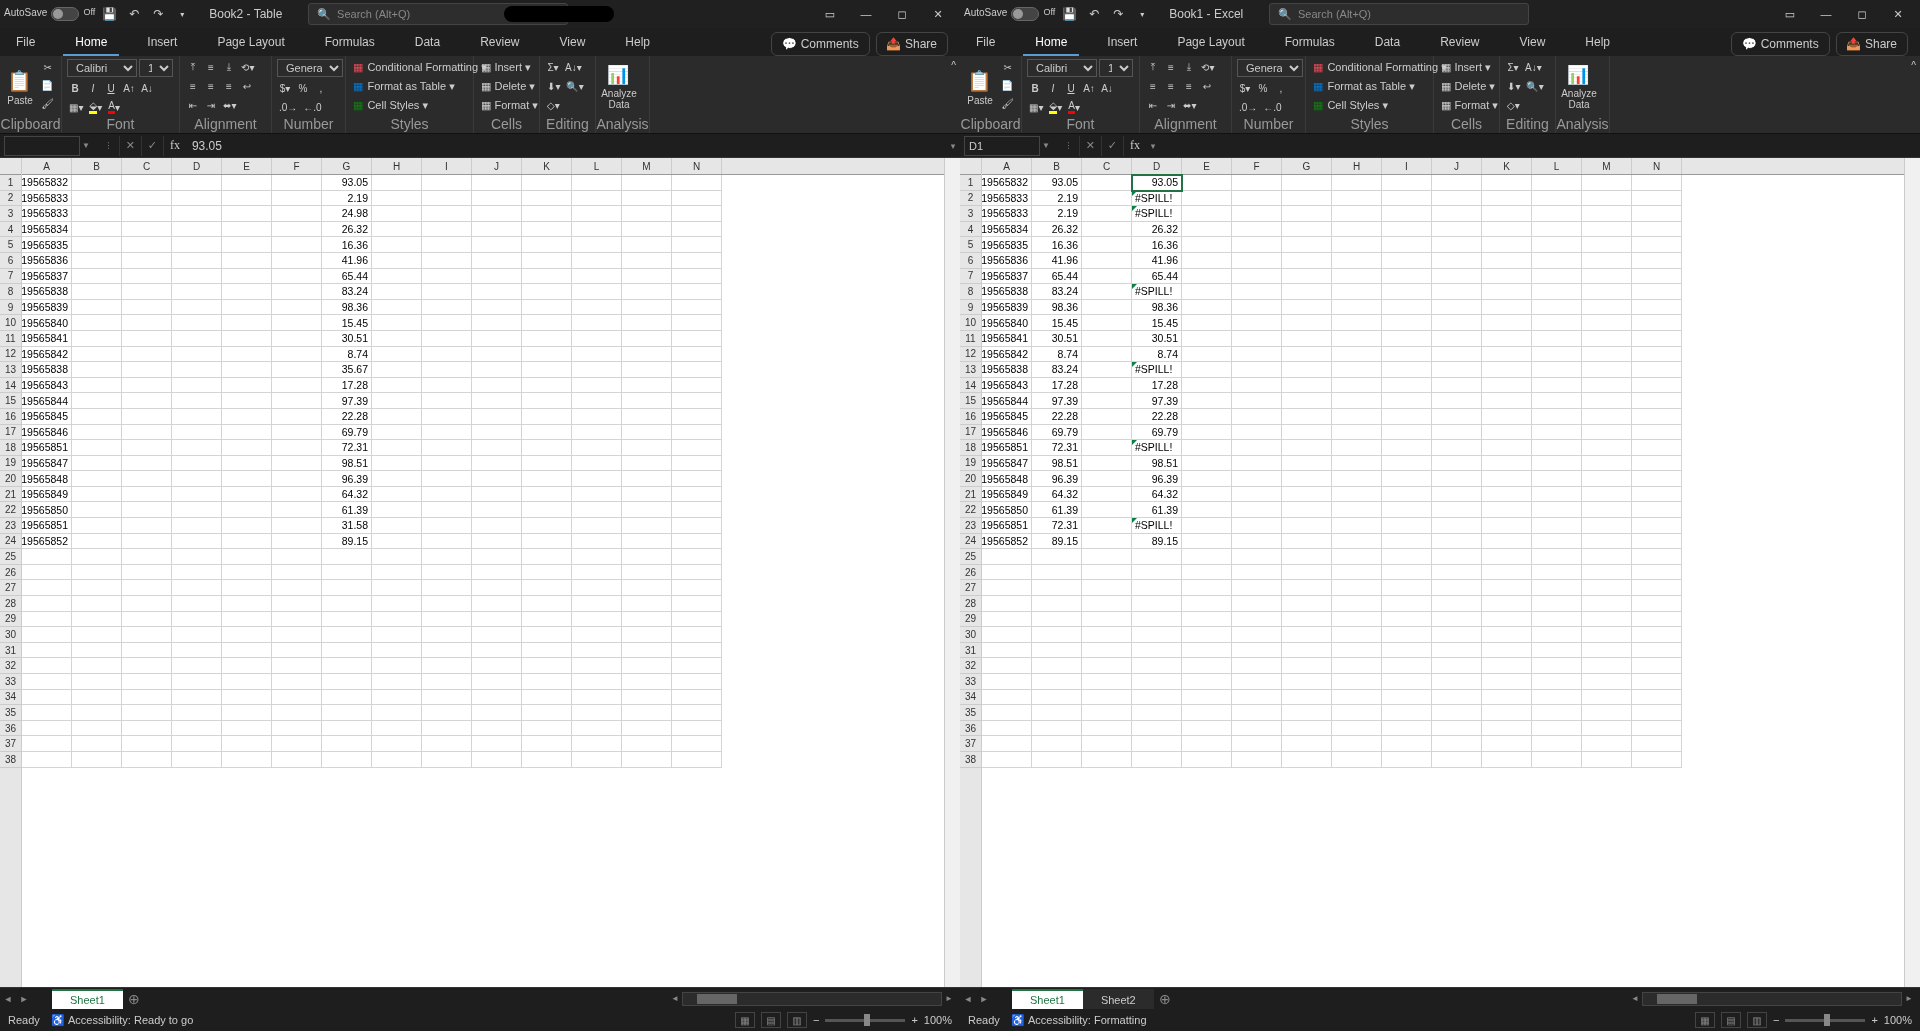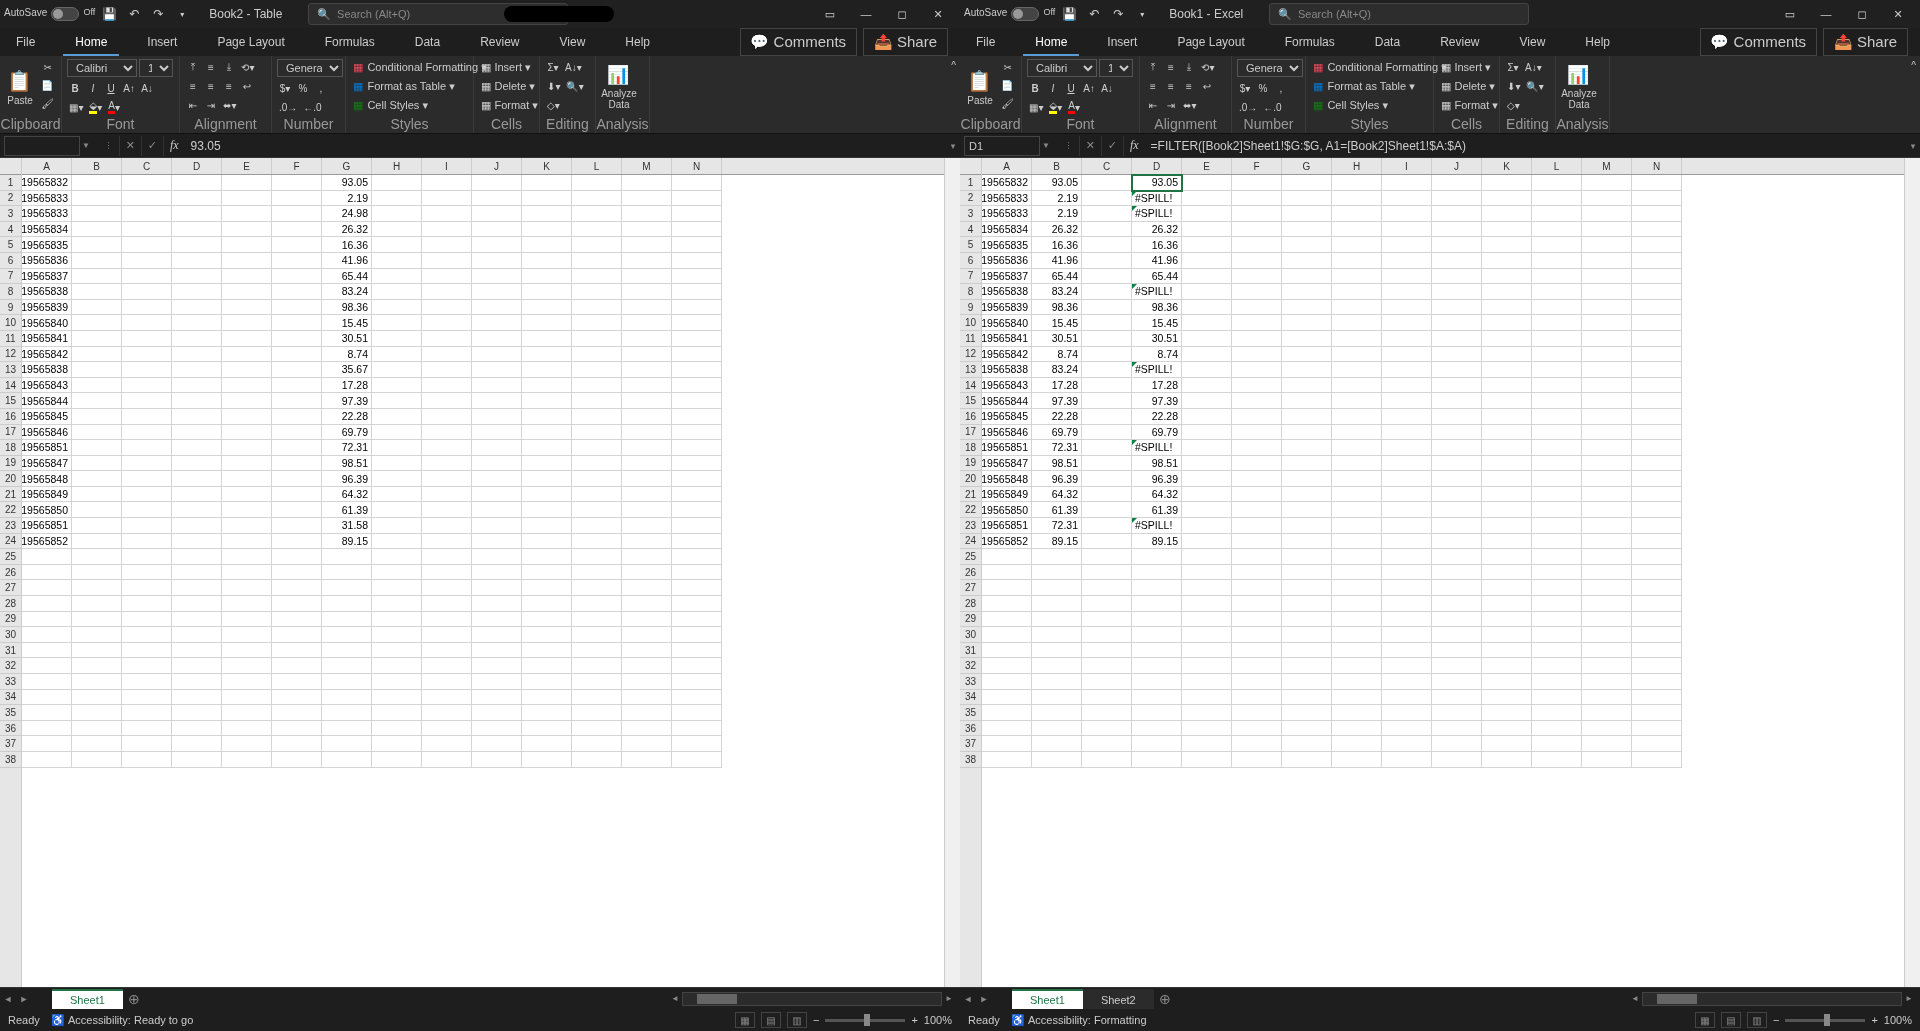--- a/index.html
+++ b/index.html
@@ -13,37 +13,37 @@
 .titlebar-btn{width:18px;height:18px;display:flex;align-items:center;justify-content:center;color:#ccc;font-size:12px;cursor:pointer}
 .doc-title{margin-left:12px;color:#ccc;font-size:12px}
 .search-box{background:#2d2d2d;border:1px solid #444;border-radius:3px;height:22px;width:260px;display:flex;align-items:center;padding:0 8px;gap:6px;color:#888;font-size:11px;margin-left:20px}
 .win-controls{margin-left:auto;display:flex;gap:0}
 .win-btn{width:36px;height:28px;display:flex;align-items:center;justify-content:center;color:#ccc;font-size:11px;cursor:pointer}
 .blackout{position:absolute;background:#000;height:16px;width:110px;top:6px;border-radius:8px}
 .tabs{height:28px;background:#1e1e1e;display:flex;align-items:flex-end;padding:0 4px;gap:16px}
 .tab{padding:5px 12px;font-size:12px;color:#ccc;cursor:pointer;border-bottom:2px solid transparent}
 .tab.active{border-bottom:2px solid #5b9bd5;color:#fff}
 .tab-actions{margin-left:auto;display:flex;gap:6px;padding-right:8px}
-.tab-action{padding:4px 10px;font-size:15px;color:#ccc;border:1px solid #444;border-radius:0;display:flex;align-items:center;gap:4px;cursor:pointer}
+.tab-action{padding:4px 10px;font-size:12px;color:#ccc;border:1px solid #444;border-radius:6px;display:flex;align-items:center;gap:4px;cursor:pointer}
 .ribbon{height:78px;background:#2b2b2b;display:flex;border-bottom:1px solid #111;position:relative}
 .ribbon-group{display:flex;flex-direction:column;padding:3px 5px;border-right:1px solid #3a3a3a;position:relative}
 .ribbon-group-label{position:absolute;bottom:1px;left:0;right:0;text-align:center;font-size:14px;color:#999}
 .ribbon-content{flex:1;display:flex;gap:4px;align-items:flex-start}
 .rb-big-btn{width:36px;height:56px;display:flex;flex-direction:column;align-items:center;justify-content:center;color:#ccc;font-size:10px;gap:2px;cursor:pointer}
 .rb-col{display:flex;flex-direction:column;gap:2px}
 .rb-row{display:flex;gap:2px;align-items:center}
 .rb-btn{min-width:16px;height:16px;display:flex;align-items:center;justify-content:center;color:#ccc;font-size:10px;cursor:pointer;padding:0 2px}
 .rb-select{background:#2b2b2b;border:1px solid #555;color:#ccc;font-size:11px;height:18px;padding:0 4px}
 .rb-menu-item{height:16px;display:flex;align-items:center;color:#ccc;font-size:11px;gap:4px;cursor:pointer;padding:0 2px;white-space:nowrap}
 .collapse-caret{position:absolute;right:4px;top:4px;color:#ccc;font-size:10px;cursor:pointer}
 .namebox-row{height:24px;background:#1e1e1e;display:flex;align-items:center;border-bottom:1px solid #333}
 .namebox{width:76px;background:#1e1e1e;border:1px solid #444;color:#ccc;font-size:11px;padding:2px 4px;height:20px;margin-left:4px}
 .nb-btns{display:flex;gap:0;margin-left:8px}
 .nb-btn{width:22px;height:20px;display:flex;align-items:center;justify-content:center;color:#888;font-size:11px;cursor:pointer;border-right:1px solid #333}
-.fx{font-style:italic;font-family:serif;color:#ccc;font-size:12px;margin:0 6px}
+.fx{font-family:serif;color:#ccc;font-size:12px;margin:0 6px}
 .formula-bar{flex:1;background:#1e1e1e;color:#ccc;font-size:12px;padding:2px 6px;border:none;outline:none;height:20px}
 .expand-fb{width:14px;color:#888;font-size:9px;text-align:center;cursor:pointer}
 .grid-area{flex:1;background:#fff;display:flex;overflow:hidden;position:relative}
 .row-headers{width:22px;background:#e6e6e6;border-right:1px solid #ccc;flex-shrink:0}
 .row-h{height:15.6px;border-bottom:1px solid #ccc;font-size:10px;color:#333;display:flex;align-items:center;justify-content:center}
 .row-h.first{height:17px;background:#e6e6e6;border-bottom:1px solid #999}
 .grid-main{flex:1;overflow:hidden;position:relative}
 .col-headers{height:17px;display:flex;background:#e6e6e6;border-bottom:1px solid #999}
 .col-h{width:50px;border-right:1px solid #ccc;font-size:10px;color:#333;display:flex;align-items:center;justify-content:center;flex-shrink:0}
 .cells{position:relative}
@@ -1136,21 +1136,20 @@
   </div>
   <div class="namebox-row">
     <input class="namebox" value="D1" style="">
     <span style="color:#888;font-size:8px;margin-left:2px">▼</span>
     <div class="nb-btns">
       <div class="nb-btn" style="font-size:8px">⋮</div>
       <div class="nb-btn">✕</div>
       <div class="nb-btn">✓</div>
     </div>
     <span class="fx">fx</span>
-    <input class="formula-bar" value="=FILTER([Book2]Sheet1!$G:$G, A1=[Book2]Sheet1!$A:$A)" style="">
     <div class="expand-fb">▾</div>
   </div>
   <div class="grid-area">
     <div class="row-headers">
       <div class="row-h first"></div>
       <div class="row-h">1</div>
         <div class="row-h">2</div>
         <div class="row-h">3</div>
         <div class="row-h">4</div>
         <div class="row-h">5</div>

